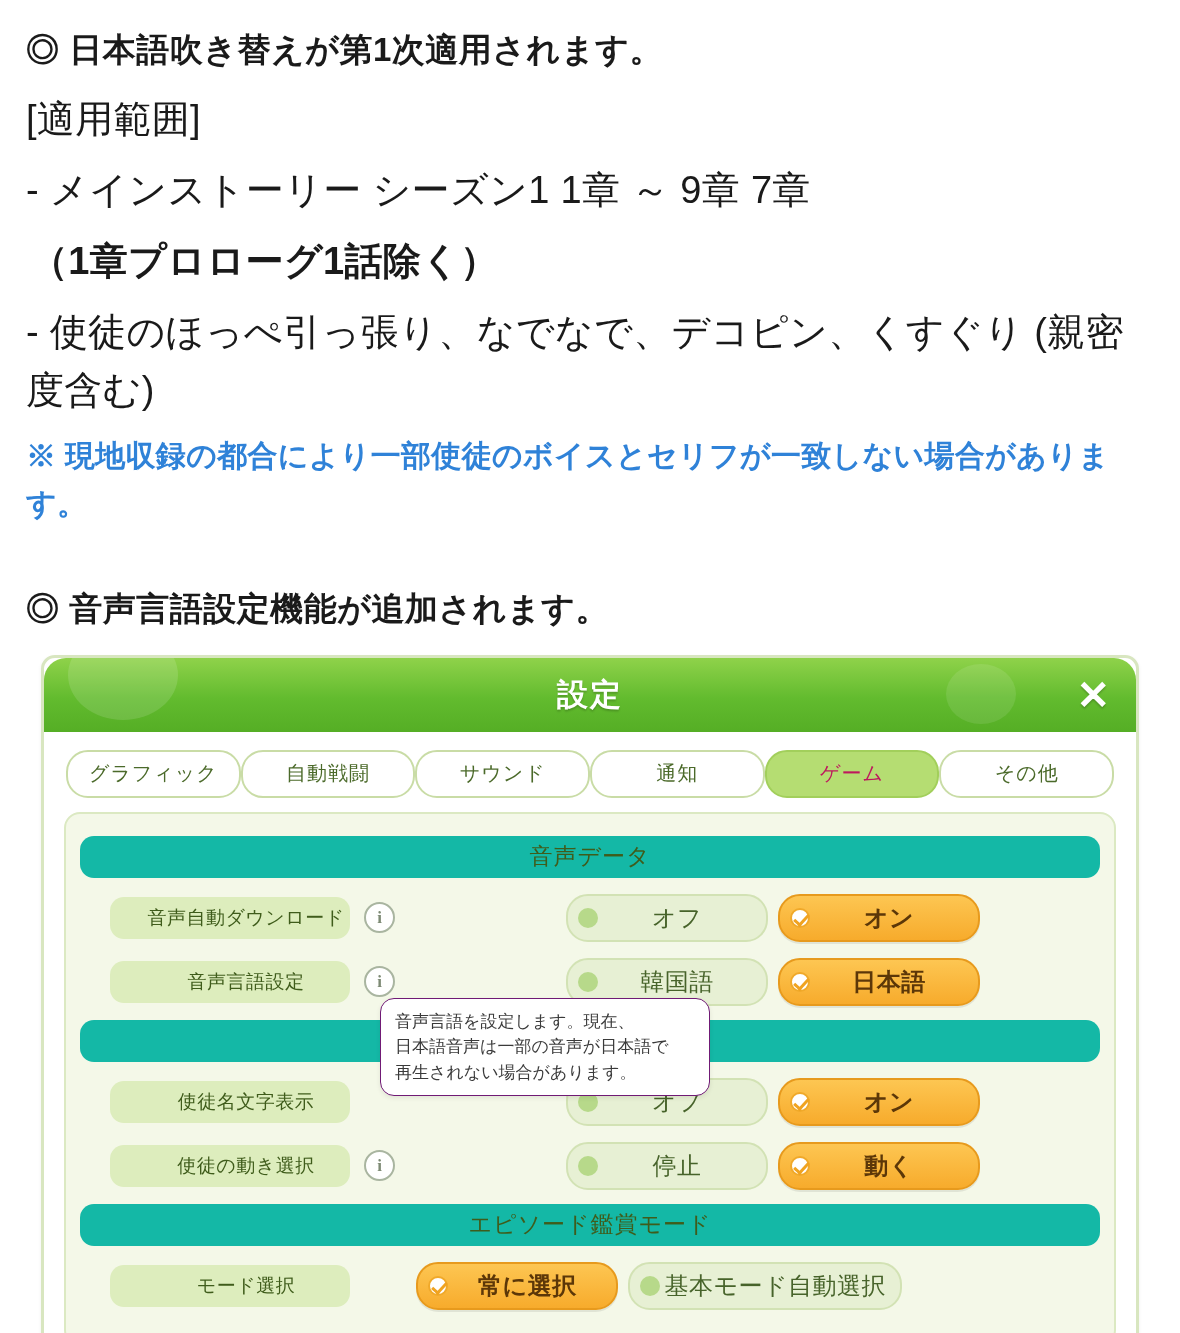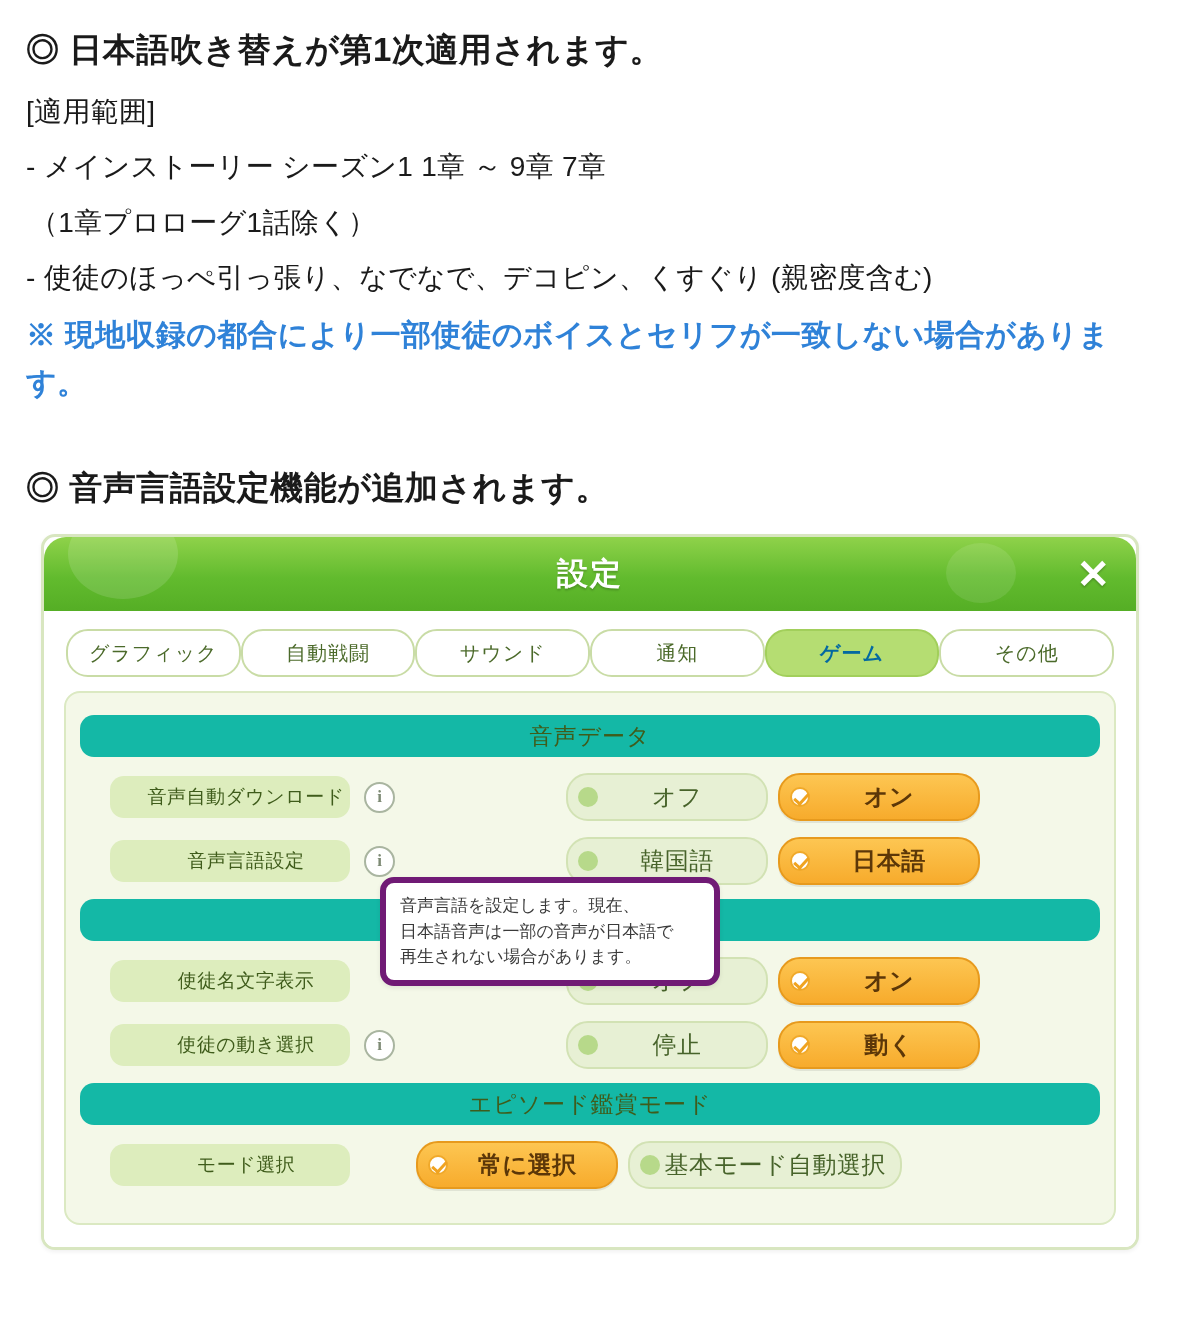--- a/index.html
+++ b/index.html
@@ -22,26 +22,26 @@
   
   .notice-block { margin-bottom: 2px; }
   .headline {
     font-size: 33px;
     font-weight: bold;
     line-height: 1.45;
     margin: 4px 0 16px 0;
     letter-spacing: 0.5px;
   }
   .line {
-    font-size: 28px;
+    font-size: 38px;
     line-height: 1.55;
     margin: 0 0 12px 0;
     letter-spacing: 0.3px;
   }
-  .line.indent { padding-left: 4px; }
+  .line.indent { padding-left: 4px; font-weight: bold; }
   .note {
     font-size: 30px;
     line-height: 1.58;
     color: #2f82d8;
     margin: 0;
     letter-spacing: 0.3px;
     font-weight: bold;
   }
   .spacer-lg { height: 58px; }
   .headline2 {
@@ -129,22 +129,22 @@
     font-size: 20px;
     display: flex;
     align-items: center;
     justify-content: center;
     cursor: pointer;
     letter-spacing: 1px;
   }
   .tab.active {
     background: #b5dd72;
     border-color: #a2cf5b;
-    color: #0369a1;
-    font-weight: bold;
+    color: #be185d;
+    font-weight: normal;
   }
 
   .settings-area {
     background: #f4f8e8;
     border: 2px solid #dbe9c2;
     border-radius: 16px;
     padding: 14px 14px 20px 14px;
   }
   .section-header {
     background: #14b8a6;
@@ -254,21 +254,21 @@
   .choices.mode { margin-right: 198px; }
   .choice.wide { min-width: 192px; }
 
   
   .tooltip {
     position: absolute;
     left: 300px;
     top: 42px;
     width: 300px;
     background: #ffffff;
-    border: 6px solid #701a75;
+    border: 1px solid #701a75;
     border-radius: 14px;
     padding: 10px 14px;
     font-size: 17px;
     line-height: 1.5;
     color: #3a3a3a;
     z-index: 5;
     box-shadow: 0 2px 5px rgba(0,0,0,0.08);
   }
   .tooltip div { white-space: nowrap; }
 </style>

